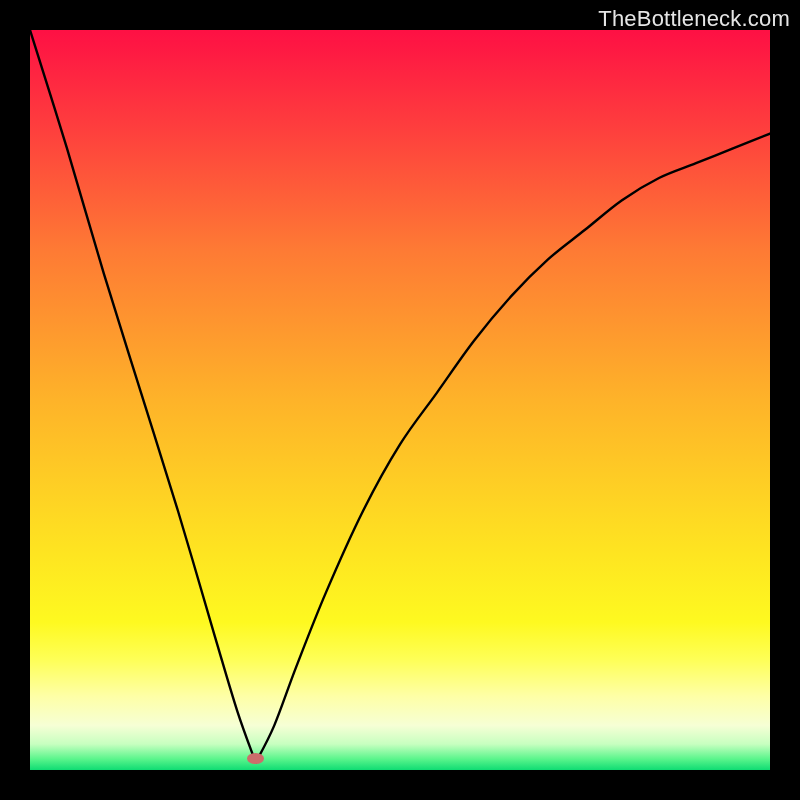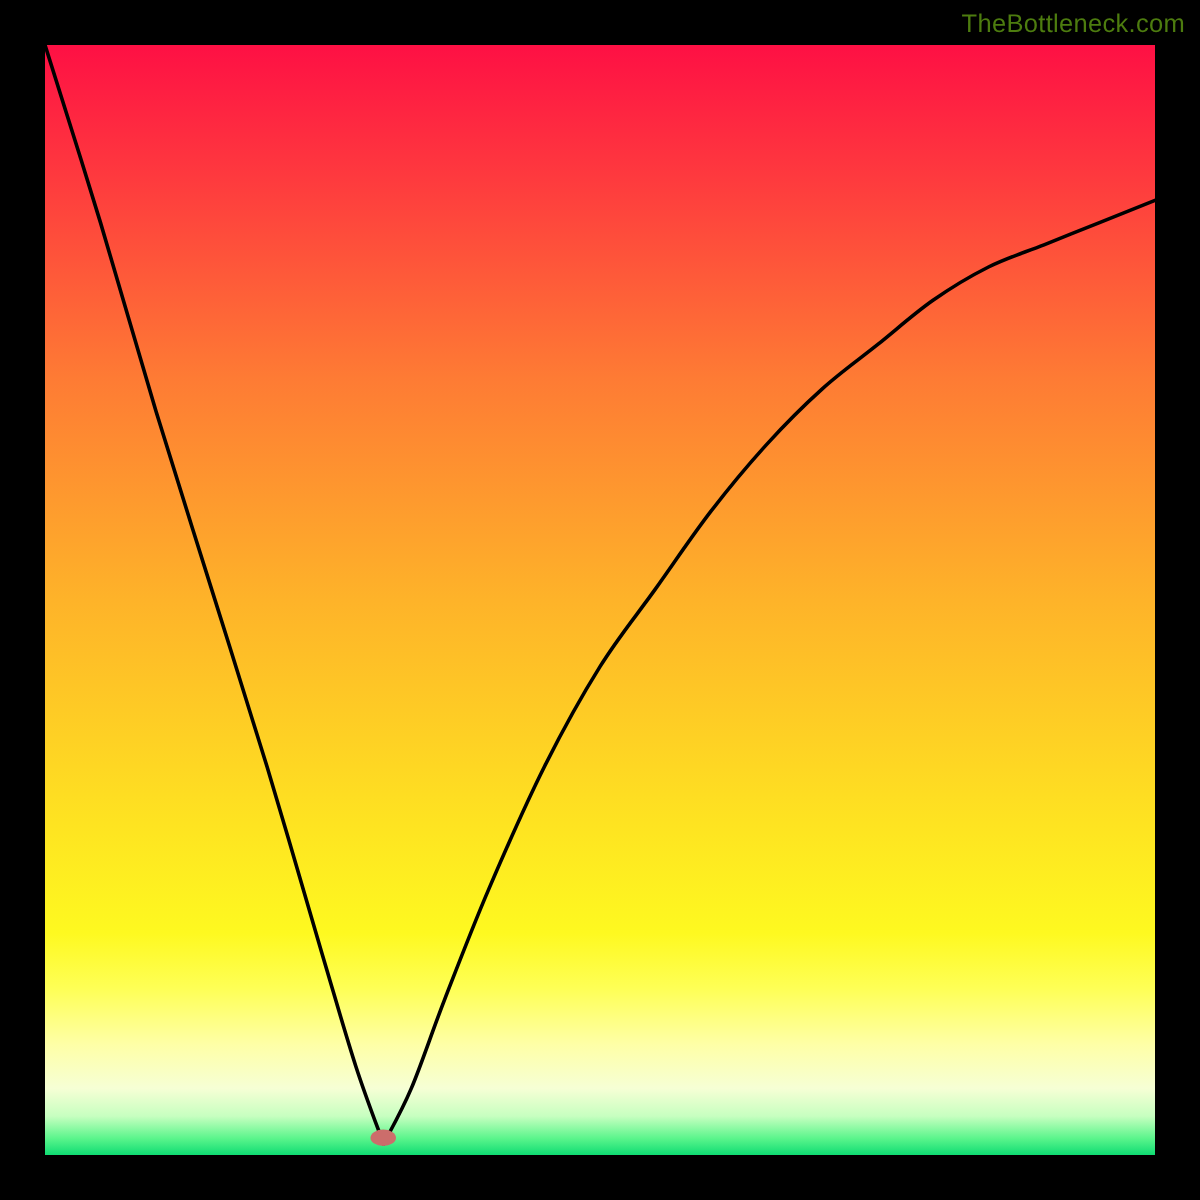--- a/index.html
+++ b/index.html
@@ -38,22 +38,22 @@
     left: 0;
     top: 0;
     width: 100%;
     height: 100%;
   }
   .watermark {
     position: absolute;
     top: 6px;
     right: 10px;
     font-family: Arial, Helvetica, sans-serif;
-    font-size: 17px;
-    color: #4d7c0f;
+    font-size: 22px;
+    color: #e5e5e5;
     letter-spacing: 0.2px;
   }
   .dot {
     position: absolute;
     width: 17px;
     height: 11px;
     border-radius: 50%;
     background: #cc6d6b;
   }
 </style>

